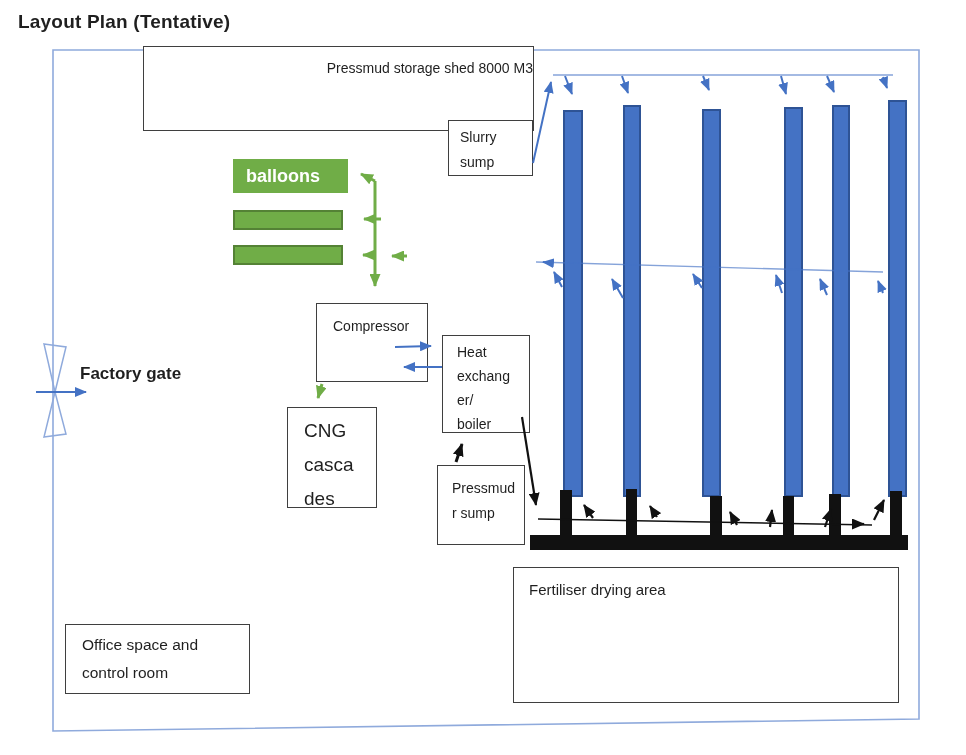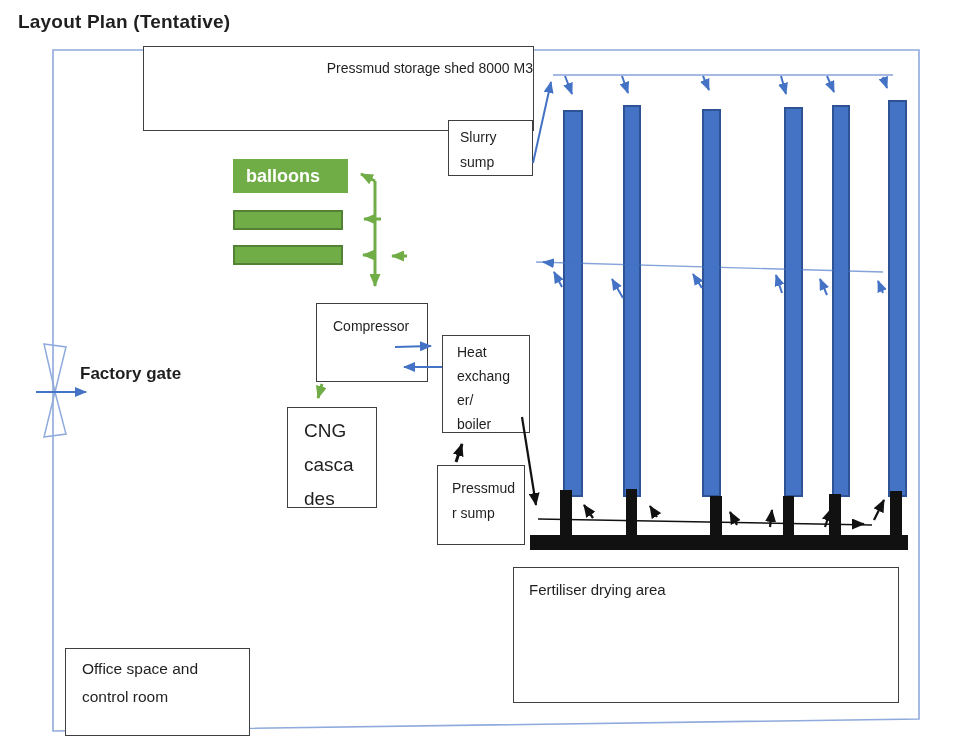--- a/index.html
+++ b/index.html
@@ -19,21 +19,21 @@
   }
   .wbox .ln{display:block;}
   .box-pressmud{left:143px;top:46px;width:391px;height:85px;padding:9px 0 0 17px;text-align:right;}
   .box-slurry{left:448px;top:120px;width:85px;height:56px;padding:4px 0 0 11px;}
   .box-biogas{left:407px;top:220px;width:123px;height:93px;padding:8px 0 0 14px;}
   .box-compressor{left:268px;top:303px;width:112px;height:79px;padding:10px 0 0 16px;margin-left:48px;}
   .box-heat{left:442px;top:335px;width:88px;height:98px;padding:4px 0 0 14px;line-height:24px;}
   .box-cng{left:287px;top:407px;width:90px;height:101px;padding:6px 0 0 16px;font-size:19px;line-height:34px;}
   .box-fertsump{left:437px;top:465px;width:88px;height:80px;padding:10px 0 0 14px;}
   .box-drying{left:513px;top:567px;width:386px;height:136px;padding:9px 0 0 15px;font-size:15px;}
-  .box-office{left:65px;top:648px;width:185px;height:88px;padding:6px 0 0 16px;font-size:15.5px;line-height:28px;}
+  .box-office{left:65px;top:624px;width:185px;height:70px;padding:6px 0 0 16px;font-size:15.5px;line-height:28px;}
   
   .balloons{
     left:233px;top:159px;width:115px;height:34px;background:var(--green,#70AD47);
     color:#fff;font-size:18px;font-weight:600;line-height:34px;padding-left:13px;
   }
   .gbar{background:var(--green,#70AD47);border:2px solid var(--green-dark,#548235);}
   .gbar1{left:233px;top:210px;width:110px;height:20px;}
   .gbar2{left:233px;top:245px;width:110px;height:20px;}
   
   .col{background:var(--blue,#4472C4);border:2px solid var(--blue-dark,#2E5395);}

